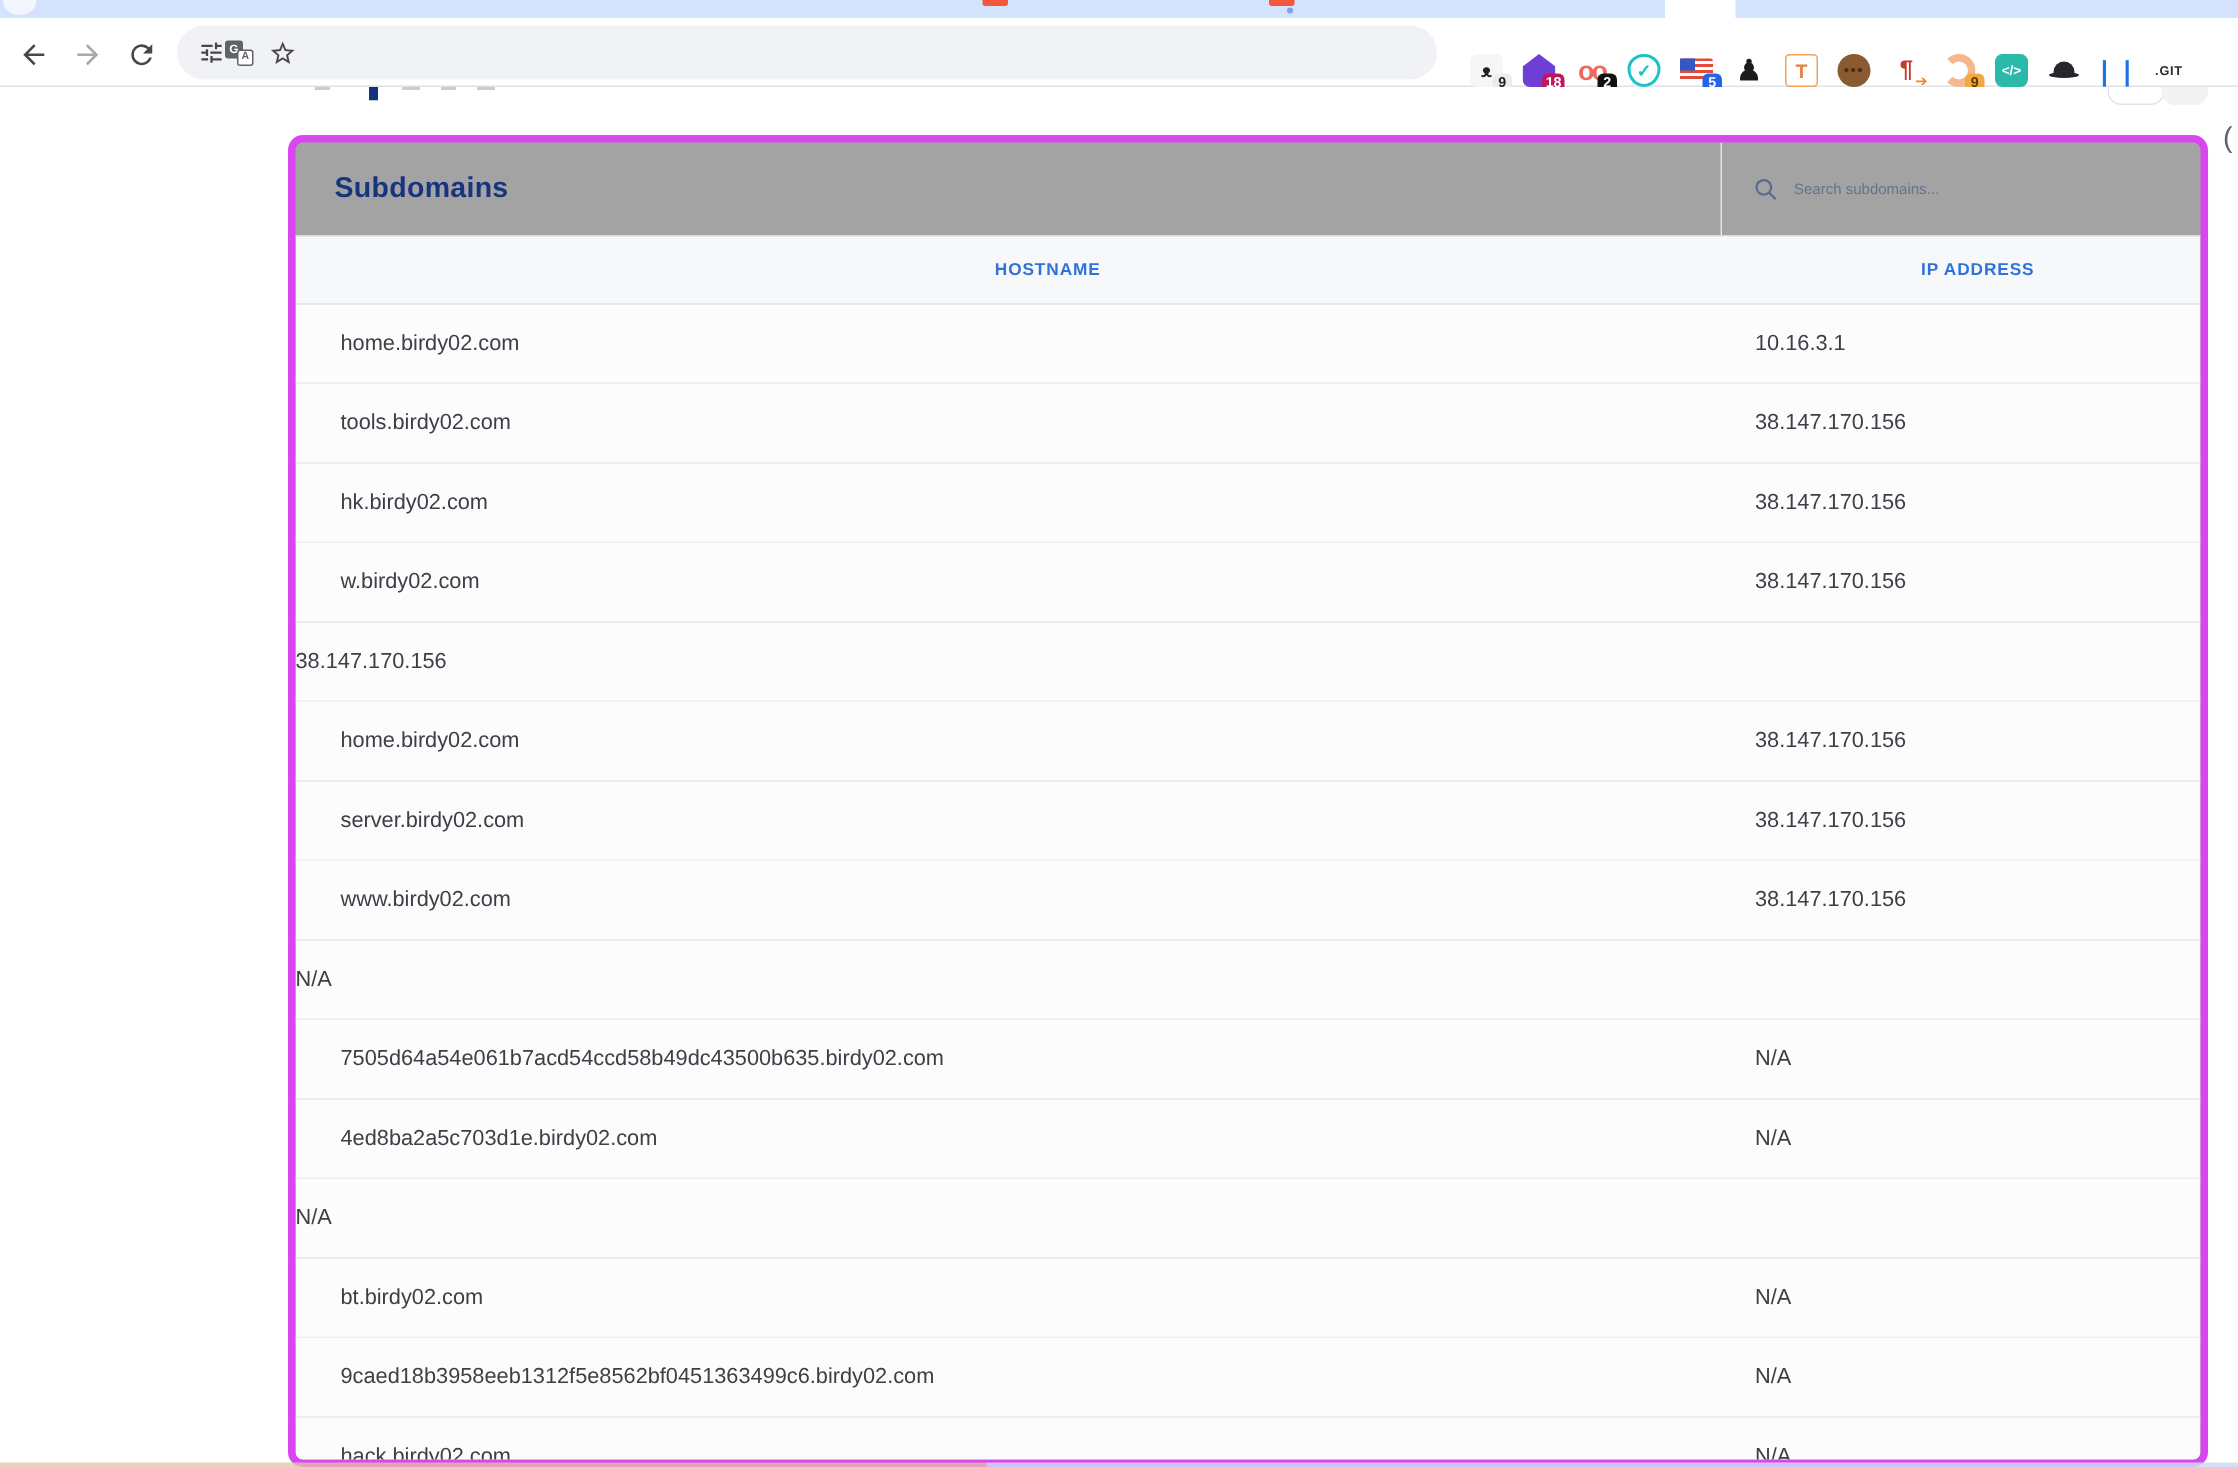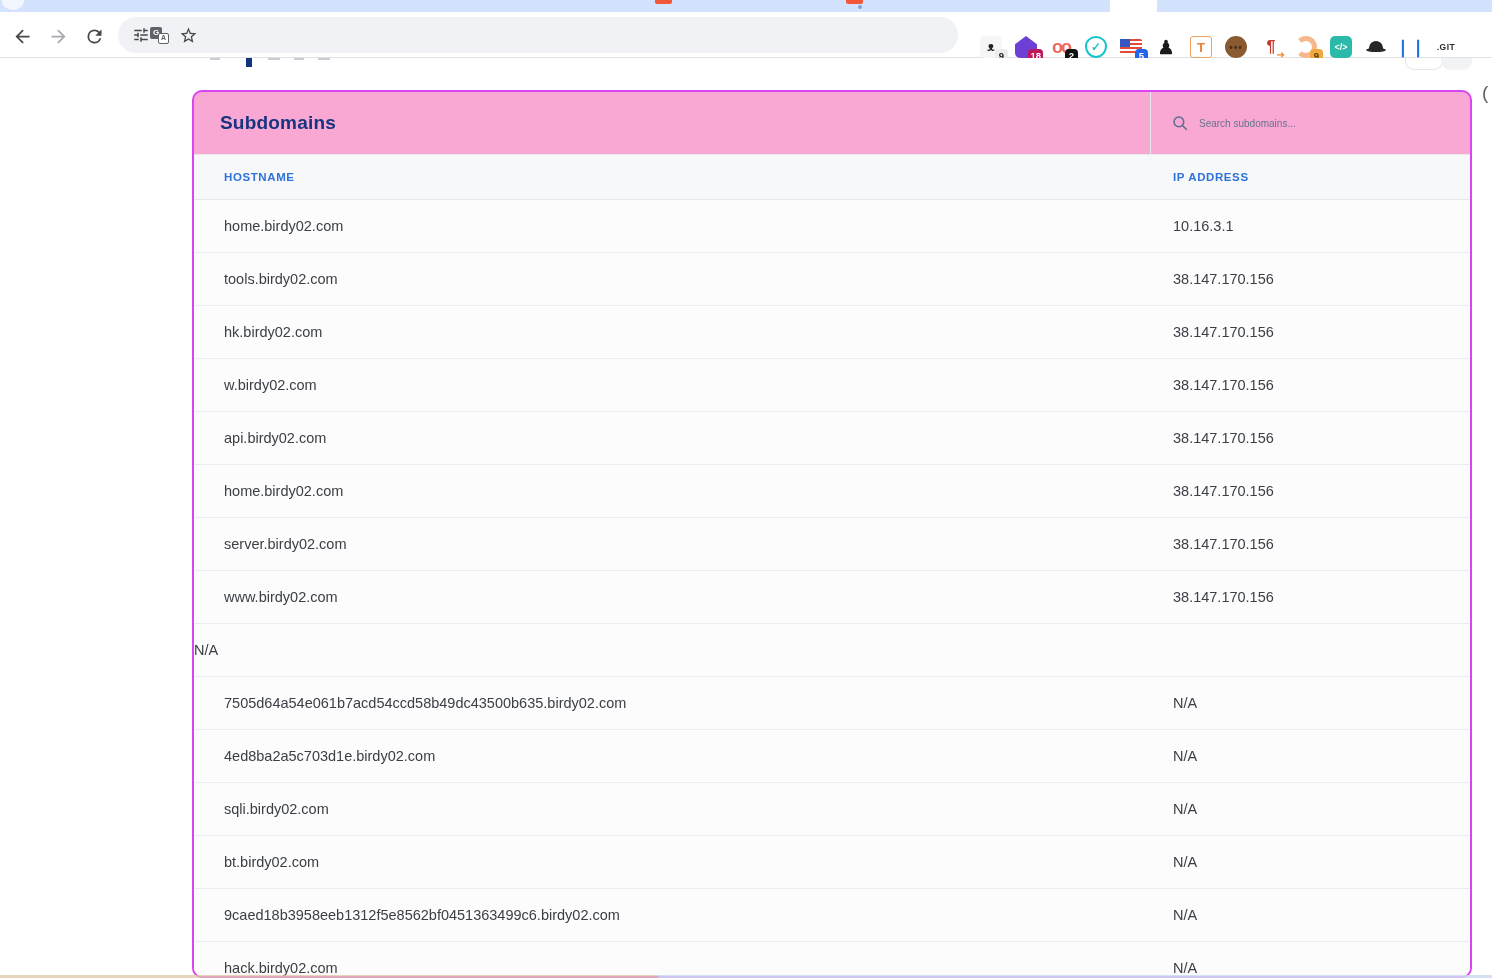--- a/index.html
+++ b/index.html
@@ -119,42 +119,42 @@
     position:absolute; left:1405px; top:0; width:38px; height:12px;
     background:#ffffff; border:1px solid #e3e3e5; border-top:none; border-radius:0 0 9px 9px;
   }
   .partial-btn-right {
     position:absolute; left:1441px; top:0; width:31px; height:12px;
     background:#f2f3f4; border-radius:0 0 9px 9px;
   }
 
   .card {
     position:absolute; left:192px; top:32px; width:1280px; height:888px;
-    background:#f9a8d4; border:2px solid #d946ef; border-radius:10px;
+    background:#a3a3a3; border:5px solid #d946ef; border-radius:10px;
     box-shadow:0 1px 2px rgba(16,24,40,.04);
     overflow:hidden;
   }
   .card-header { height:62px; display:flex; align-items:stretch; }
   .card-title {
     flex:1; display:flex; align-items:center; padding-left:26px;
     font-size:19px; font-weight:700; color:#17357e; letter-spacing:.2px;
   }
   .search-wrap {
     width:320px; border-left:1px solid #e3e6eb; display:flex; align-items:center; padding-left:20px; gap:10px;
   }
   .search-wrap svg { width:18px; height:18px; stroke:#5b6b8c; fill:none; stroke-width:2; flex:0 0 auto; }
   .search-input {
     border:none; outline:none; font-size:10px; color:#334155; width:230px;
     font-family:"Liberation Sans", sans-serif; background:transparent;
   }
   .search-input::placeholder { color:#64748b; opacity:1; }
 
   .thead {
     height:46px; background:#f7f8f9; border-top:1px solid #e7e9ec; border-bottom:1px solid #e7e9ec;
-    display:flex; align-items:center;
+    display:flex; align-items:center;text-align:center;
   }
   .th { font-size:11.5px; font-weight:700; color:#2f72d9; letter-spacing:.6px; }
   .col-host { flex:1; padding-left:30px; }
   .col-ip { width:297px; flex:0 0 auto; }
 
   .trow {
     height:53px; display:flex; align-items:center; background:#fcfcfd;
     border-bottom:1px solid #ececee; cursor:pointer;
   }
   .trow .host, .trow .ip { font-size:14.5px; color:#3c4046; }
@@ -301,21 +301,20 @@
         </div>
         <div class="trow" data-name="table-row">
           <span class="host col-host" data-name="hostname-cell">hk.birdy02.com</span>
           <span class="ip col-ip" data-name="ip-address-cell">38.147.170.156</span>
         </div>
         <div class="trow" data-name="table-row">
           <span class="host col-host" data-name="hostname-cell">w.birdy02.com</span>
           <span class="ip col-ip" data-name="ip-address-cell">38.147.170.156</span>
         </div>
         <div class="trow" data-name="table-row">
-          <span class="host col-host" data-name="hostname-cell">api.birdy02.com</span>
           <span class="ip col-ip" data-name="ip-address-cell">38.147.170.156</span>
         </div>
         <div class="trow" data-name="table-row">
           <span class="host col-host" data-name="hostname-cell">home.birdy02.com</span>
           <span class="ip col-ip" data-name="ip-address-cell">38.147.170.156</span>
         </div>
         <div class="trow" data-name="table-row">
           <span class="host col-host" data-name="hostname-cell">server.birdy02.com</span>
           <span class="ip col-ip" data-name="ip-address-cell">38.147.170.156</span>
         </div>
@@ -328,21 +327,20 @@
         </div>
         <div class="trow" data-name="table-row">
           <span class="host col-host" data-name="hostname-cell">7505d64a54e061b7acd54ccd58b49dc43500b635.birdy02.com</span>
           <span class="ip col-ip" data-name="ip-address-cell">N/A</span>
         </div>
         <div class="trow" data-name="table-row">
           <span class="host col-host" data-name="hostname-cell">4ed8ba2a5c703d1e.birdy02.com</span>
           <span class="ip col-ip" data-name="ip-address-cell">N/A</span>
         </div>
         <div class="trow" data-name="table-row">
-          <span class="host col-host" data-name="hostname-cell">sqli.birdy02.com</span>
           <span class="ip col-ip" data-name="ip-address-cell">N/A</span>
         </div>
         <div class="trow" data-name="table-row">
           <span class="host col-host" data-name="hostname-cell">bt.birdy02.com</span>
           <span class="ip col-ip" data-name="ip-address-cell">N/A</span>
         </div>
         <div class="trow" data-name="table-row">
           <span class="host col-host" data-name="hostname-cell">9caed18b3958eeb1312f5e8562bf0451363499c6.birdy02.com</span>
           <span class="ip col-ip" data-name="ip-address-cell">N/A</span>
         </div>

